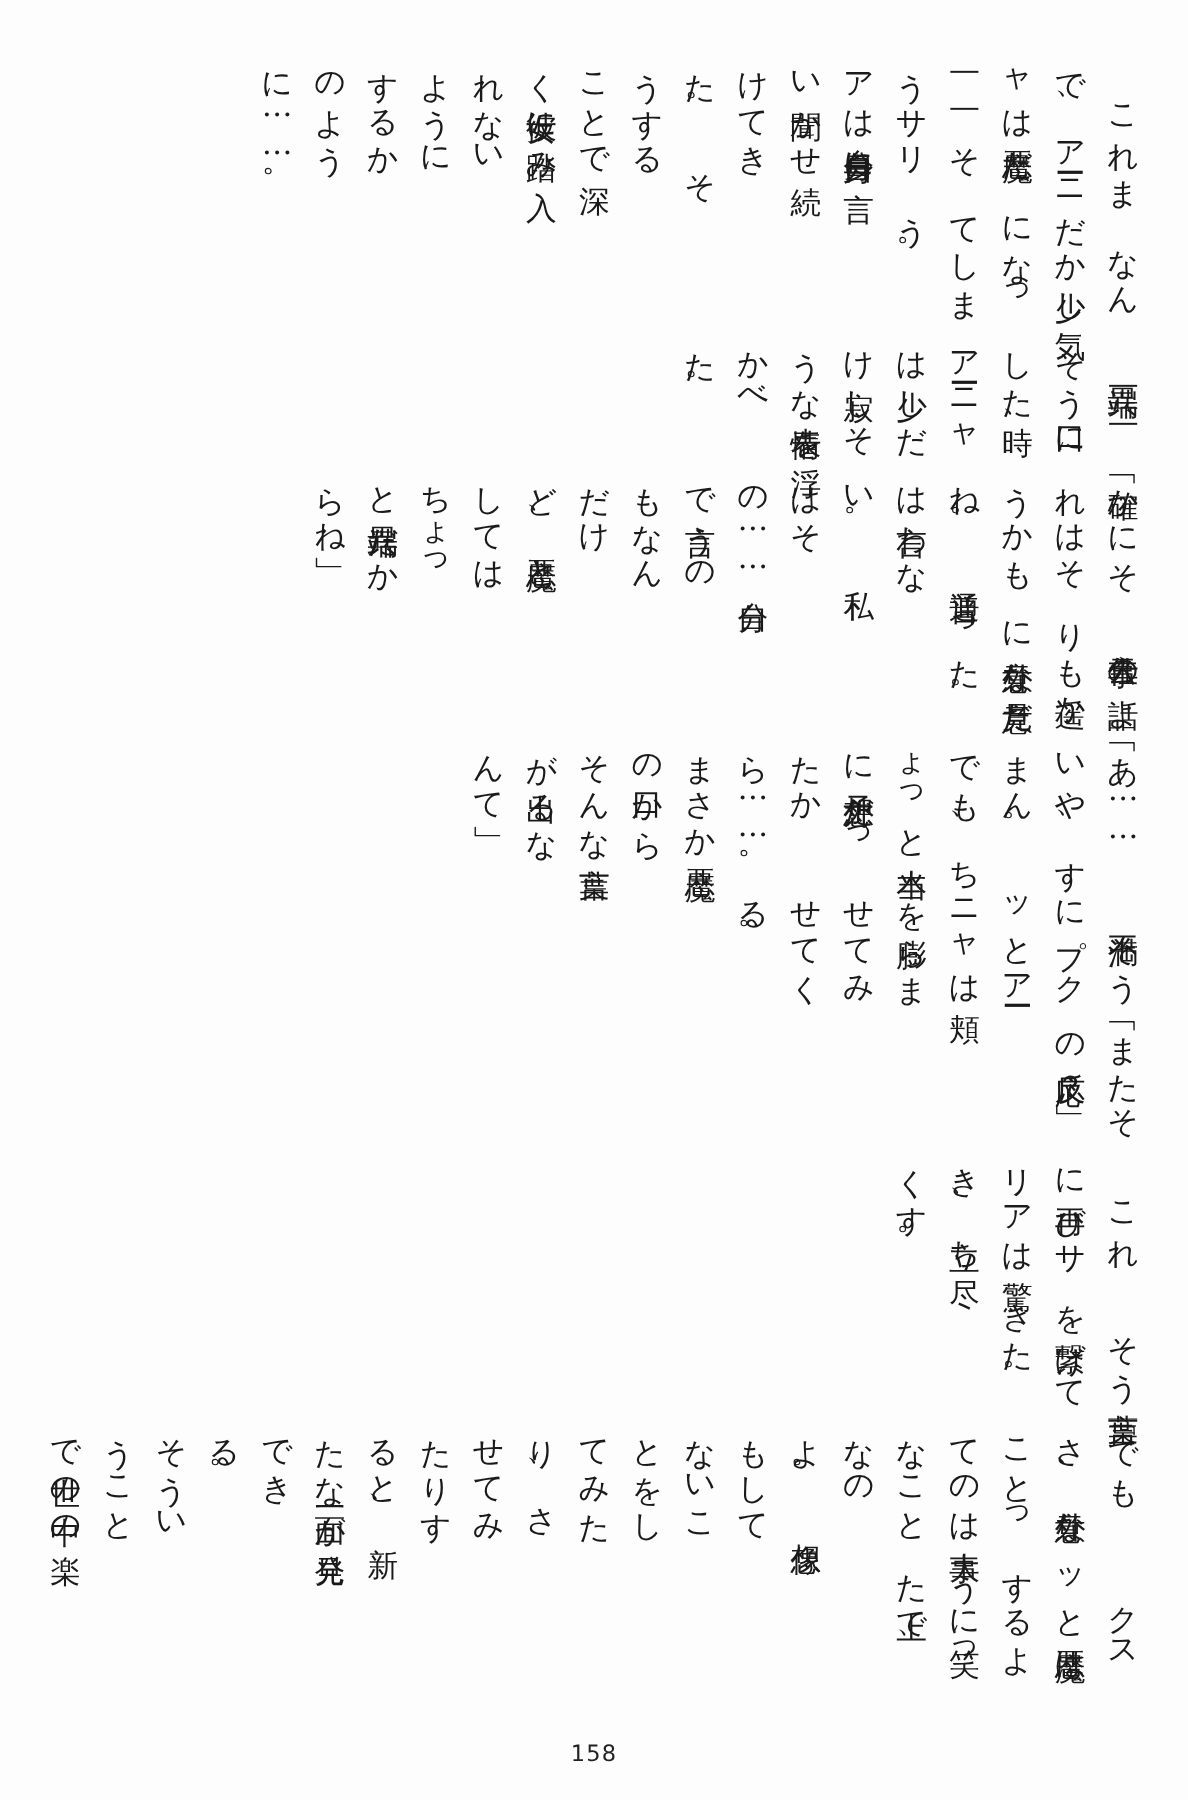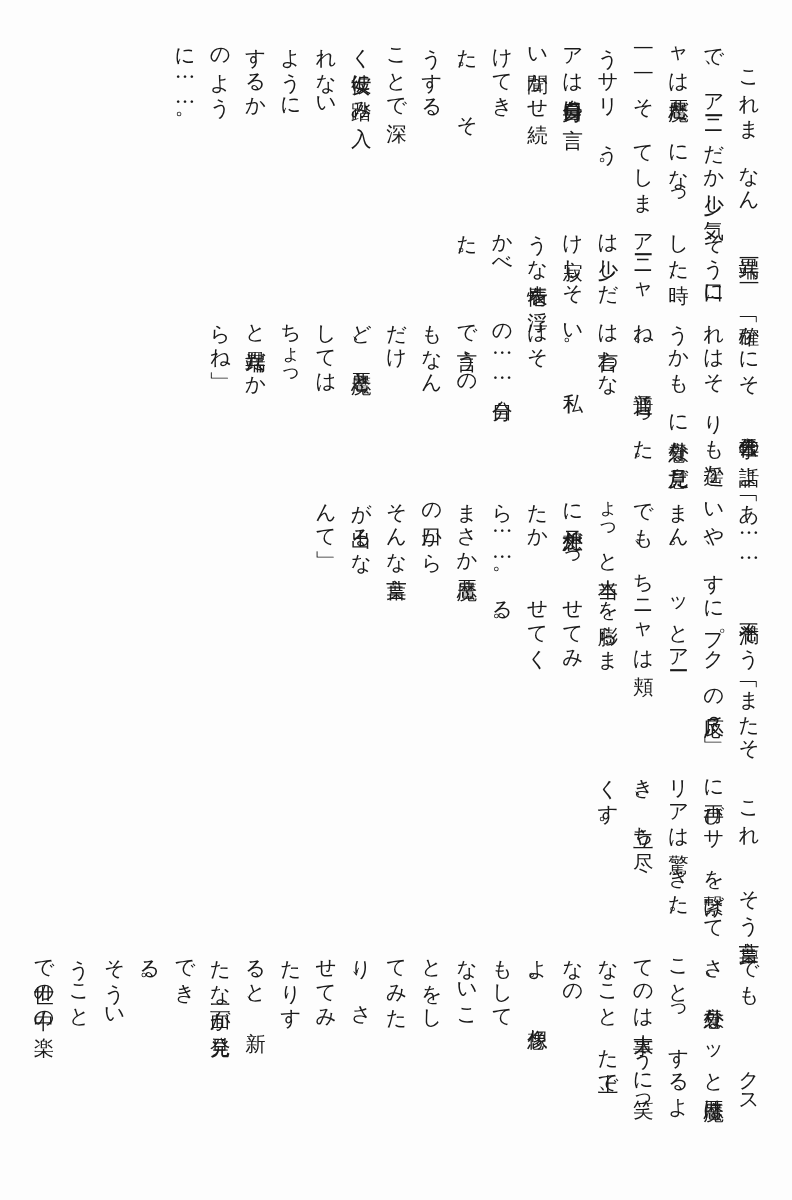--- a/index.html
+++ b/index.html
@@ -73,13 +73,14 @@
     <p class="para">　これに再びサリアは驚き、立ち尽くす。</p>
     <p class="para">「またその反応？」</p>
     <p class="para">　不満そうにプクッとアーニャは頬を膨らませてみせてくる。</p>
     <p class="para">「あ……いや、すまん。　でも、ちょっと本当に予想外だったから……。　まさか悪魔の口からそんな言葉が出るなんて」</p>
     <p class="para">　仕事云々の話よりも遥かに意外な意見だった。</p>
     <p class="para">「確かにそれはそうかもね。　普通は言わない。　私はその……自分で言うのもなんだけど、悪魔としてはちょっと異端だからね」</p>
     <p class="para">　異端——そう口にした時、アーニャは少しだけ寂しそうな表情を浮かべた。</p>
     <p class="para">　なんだか少し気になってしまう。</p>
     <p class="para">　これまで、アーニャは悪魔だ——そうサリアは自分自身に言い聞かせ続けてきた。　そうすることで深く彼女に踏み入れないようにするかのように……。</p>
   </div>
+  <div id="page-number">158</div>
 </div>
 
 </body></html>

